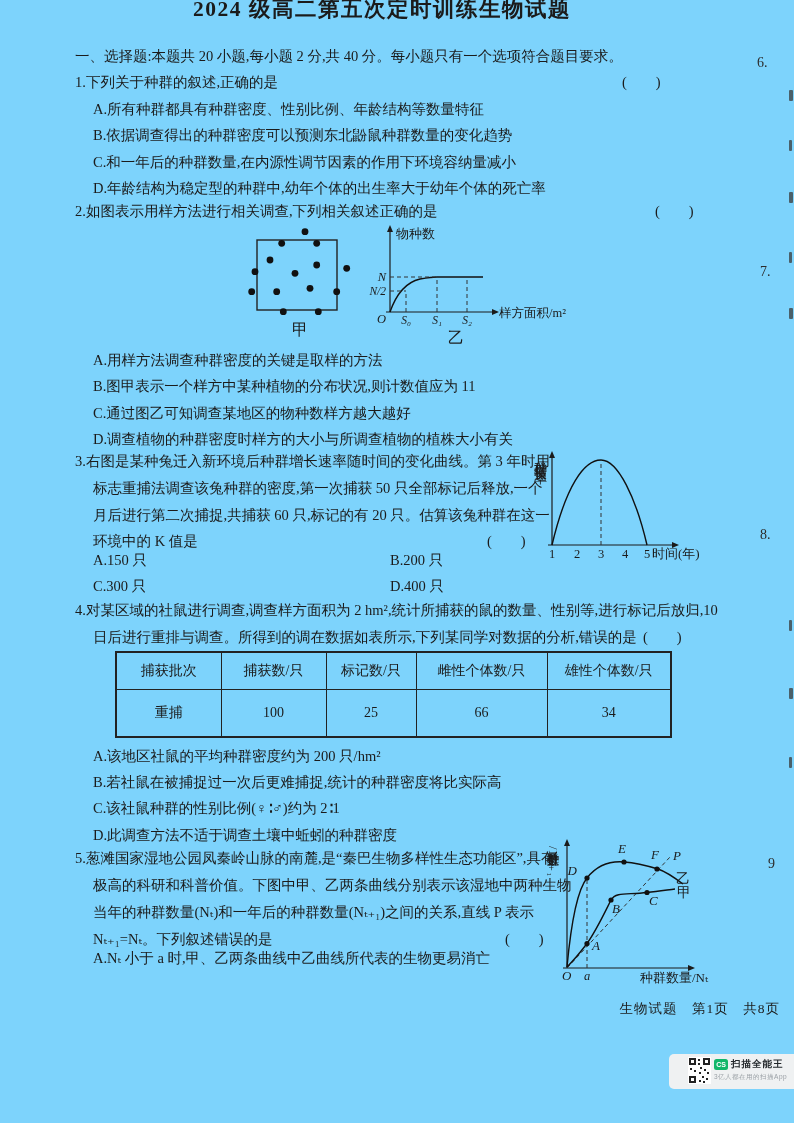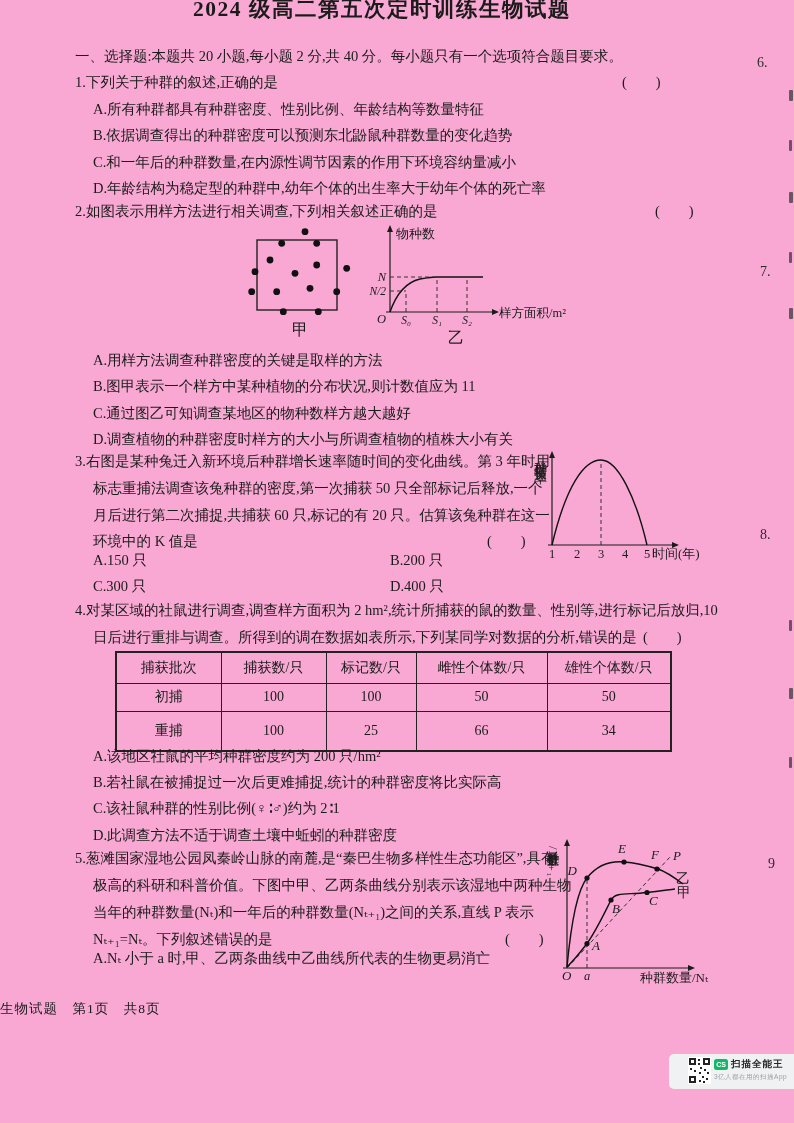--- a/index.html
+++ b/index.html
@@ -1,18 +1,18 @@
 <!DOCTYPE html>
 <html><head>
 <meta charset="utf-8">
 <style>
   html,body { margin:0; padding:0; background:#ffffff; }
   .page {
     position:relative; width:794px; height:1123px; margin:0 auto;
-    background:#f9a8d4; overflow:hidden;
+    background:#7dd3fc; overflow:hidden;
     font-family:"Liberation Serif","DejaVu Serif",serif;
     color:#1b1b1b;
   }
   .t { position:absolute; white-space:nowrap; font-size:14.5px; line-height:1.25; }
   .opt { font-size:14.5px; }
   .title {
     position:absolute; left:193px; top:-6px; font-size:21.5px; font-weight:bold;
     letter-spacing:1.5px; white-space:nowrap;
   }
   .vlabel { position:absolute; writing-mode:vertical-rl; text-orientation:mixed;
@@ -25,21 +25,21 @@
   .dot { fill:#111; }
   table.q4 {
     position:absolute; left:115px; top:651px; width:555px; height:87px;
     border-collapse:collapse; table-layout:fixed;
   }
   table.q4 td {
     border:1.3px solid #222; text-align:center; vertical-align:middle;
     font-size:14px; padding:0; overflow:hidden; white-space:nowrap;
   }
   table.q4 { border:2px solid #222; }
-  .footer { position:absolute; left:0; top:1000px; width:780px; text-align:left;
+  .footer { position:absolute; left:0; top:1000px; width:780px; text-align:right;
     font-size:13.5px; letter-spacing:1px; }
   .marginNum { position:absolute; font-size:14px; color:#2c2c2c; }
   .frag { position:absolute; background:#3a3a3a; opacity:.75; border-radius:1px; }
   .wm {
     position:absolute; left:669px; top:1054px; width:125px; height:35px;
     background:#eff1f2; border-radius:5px 0 0 5px;
     font-family:"Liberation Sans","DejaVu Sans",sans-serif;
   }
   .wm .qr { position:absolute; left:19px; top:3px; }
   .wm .cs {
@@ -157,27 +157,20 @@
       <col style="width:131px">
         <col style="width:124px">
     </colgroup>
     <tbody>
         <tr style="height:31px">
       <td>捕获批次</td>
       <td>捕获数/只</td>
       <td>标记数/只</td>
       <td>雌性个体数/只</td>
       <td>雄性个体数/只</td>
-    </tr>
-    <tr style="height:28px">
-      <td>初捕</td>
-      <td>100</td>
-      <td>100</td>
-      <td>50</td>
-      <td>50</td>
     </tr>
     <tr style="height:40px">
       <td>重捕</td>
       <td>100</td>
       <td>25</td>
       <td>66</td>
       <td>34</td>
     </tr>
   </tbody>
     </table>

